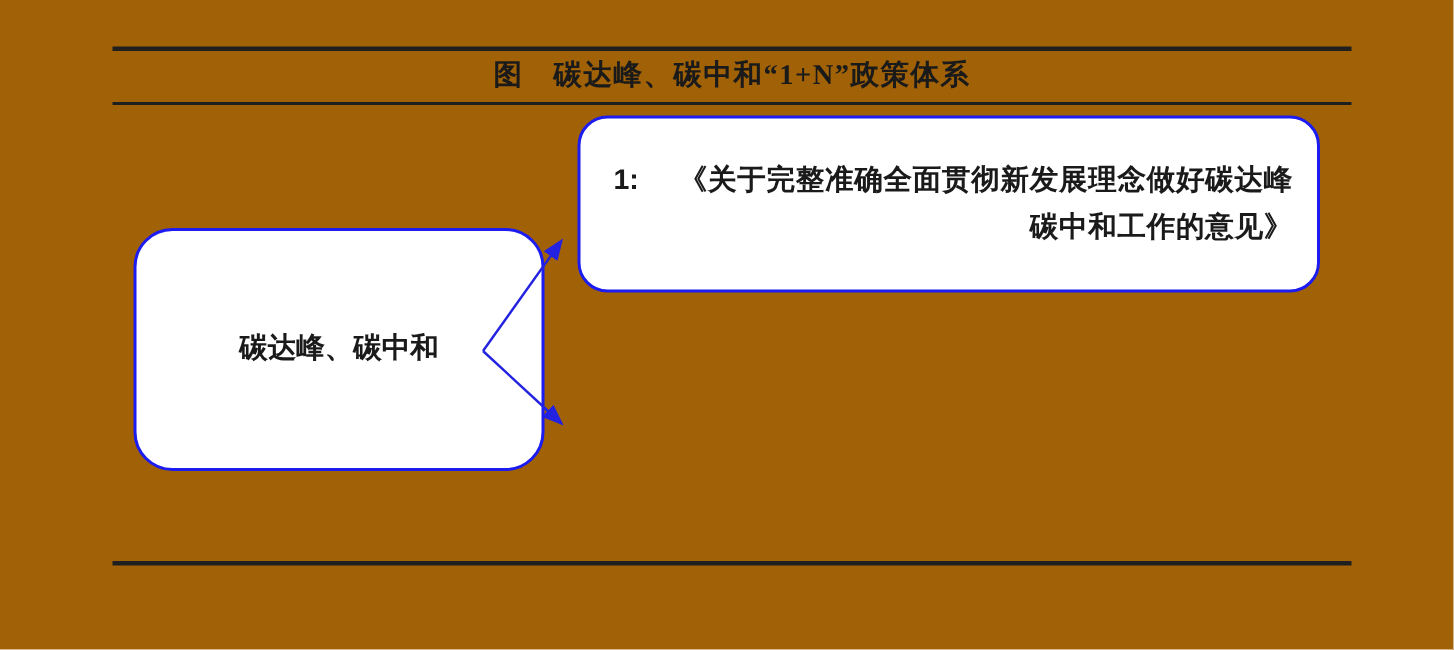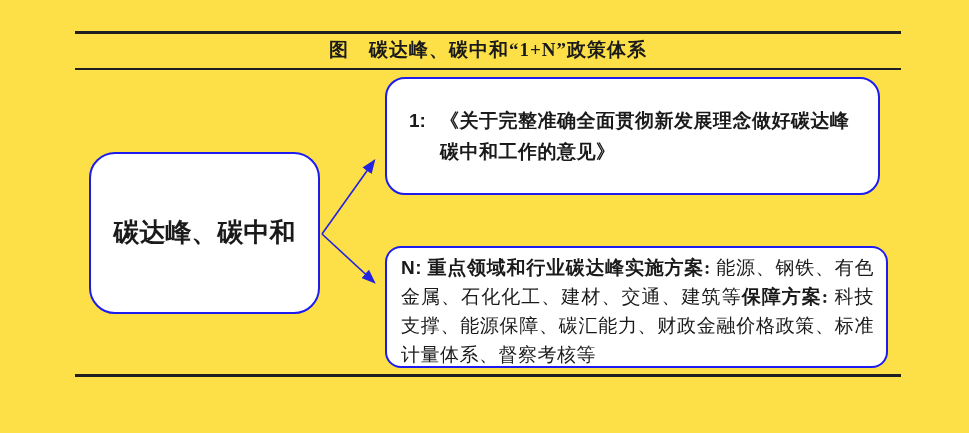--- a/index.html
+++ b/index.html
@@ -1,20 +1,20 @@
 <!DOCTYPE html>
 <html><head>
 <meta charset="utf-8">
 <style>
   html, body { margin: 0; padding: 0; background: #ffffff; }
   .canvas {
     position: relative;
     width: 969px;
     height: 433px;
-    background: #fde047;
+    background: #a16207;
     overflow: hidden;
     font-family: "Liberation Serif", "DejaVu Serif", serif;
     color: #1a1a1a;
   }
   .rule {
     position: absolute;
     left: 75px;
     width: 826px;
     background: #1f1f1f;
   }
@@ -37,28 +37,28 @@
   .box {
     position: absolute;
     border: 2.5px solid #1c1cf0;
     background: #ffffff;
     box-sizing: border-box;
   }
 
   .left-box {
     left: 89px;
     top: 152px;
-    width: 231px;
+    width: 274px;
     height: 162px;
     border-radius: 26px;
     display: flex;
     flex-direction: row;
     align-items: center;
     justify-content: center;
-    font-size: 26px;
+    font-size: 19px;
     font-weight: bold;
     line-height: 42px;
     text-align: center;
   }
 
   .top-box {
     left: 385px;
     top: 77px;
     width: 495px;
     height: 118px;
@@ -75,21 +75,21 @@
     flex: 1;
   }
   .num-label {
     font-family: "Liberation Sans", "DejaVu Sans", sans-serif;
     line-height: 31px;
     margin-right: 14px;
     white-space: nowrap;
   }
   .top-box-text {
     flex: 1;
-    text-align: left;
+    text-align: right;
     line-height: 31px;
     letter-spacing: 0.5px;
   }
 
   .bottom-box {
     left: 385px;
     top: 246px;
     width: 503px;
     height: 122px;
     border-radius: 16px;
@@ -144,20 +144,17 @@
     <line x1="322" y1="234" x2="374" y2="282" stroke="#2222e0" stroke-width="1.6" marker-end="url(#ah)"></line>
   </svg>
 
   <div class="box top-box">
     <div class="row">
       <span class="num-label">1:</span>
       <div class="top-box-text">《关于完整准确全面贯彻新发展理念做好碳达峰碳中和工作的意见》</div>
     </div>
   </div>
 
-  <div class="box bottom-box">
-    <p><b class="n-label">N:</b> <b>重点领域和行业碳达峰实施方案:</b> <span>能源、钢铁、有色金属、石化化工、建材、交通、建筑等</span><b>保障方案:</b> <span>科技支撑、能源保障、碳汇能力、财政金融价格政策、标准计量体系、督察考核等</span></p>
-  </div>
 
   <div class="rule rule-bottom"></div>
 
 
 </div>
 
 </body></html>

